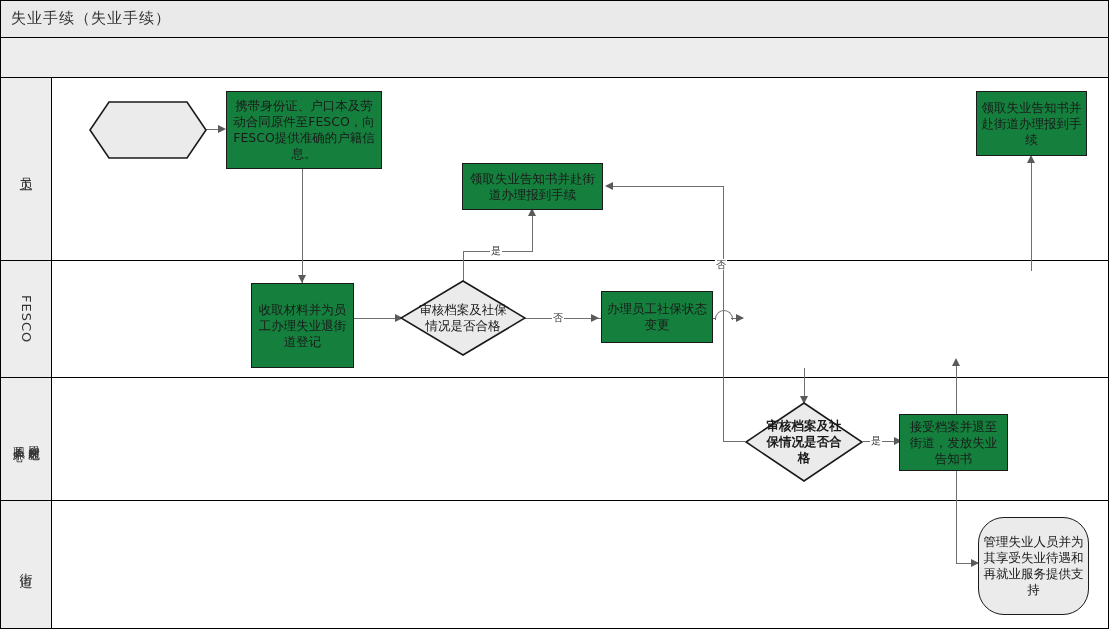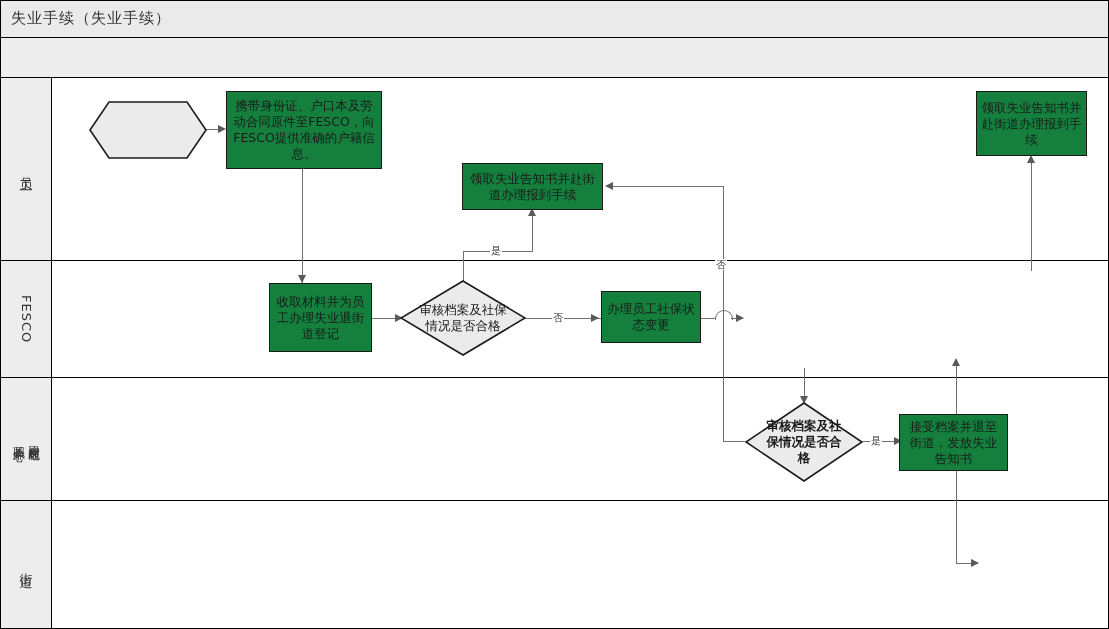--- a/index.html
+++ b/index.html
@@ -138,42 +138,45 @@
   </div>
 
   <div class="shape box" style="left:461px;top:162px;width:141px;height:47px;">
     <div class="txt">领取失业告知书并赴街道办理报到手续</div>
   </div>
 
   <div class="shape box" style="left:975px;top:90px;width:111px;height:65px;">
     <div class="txt">领取失业告知书并赴街道办理报到手续</div>
   </div>
 
-  <div class="shape box" style="left:268px;top:282px;width:103px;height:69px;">
+  <div class="shape box" style="left:250px;top:282px;width:103px;height:85px;">
     <div class="txt">收取材料并为员工办理失业退街道登记</div>
   </div>
 
   <div class="shape" style="left:399px;top:279px;width:126px;height:76px;">
     <svg class="dia" viewBox="0 0 126 76" preserveAspectRatio="none">
       <polygon points="63,1 125,38 63,75 1,38" fill="#ebebeb" stroke="#1a1a1a" stroke-width="1.6"></polygon>
     </svg>
     <div class="txt" style="width:96px;">审核档案及社保情况是否合格</div>
   </div>
 
-  <div class="shape box" style="left:600px;top:290px;width:100px;height:52px;">
+  <div class="shape box" style="left:600px;top:290px;width:112px;height:52px;">
     <div class="txt">办理员工社保状态变更</div>
   </div>
 
 
 
   <div class="shape" style="left:744px;top:401px;width:118px;height:80px;">
     <svg class="dia" viewBox="0 0 118 80" preserveAspectRatio="none">
       <polygon points="59,1 117,40 59,79 1,40" fill="#ebebeb" stroke="#1a1a1a" stroke-width="1.6"></polygon>
     </svg>
     <div class="txt" style="width:86px;font-weight:bold;">审核档案及社保情况是否合格</div>
   </div>
 
   <div class="shape box" style="left:898px;top:413px;width:109px;height:57px;justify-content:flex-end;">
     <div class="txt">接受档案并退至街道，发放失业告知书</div>
   </div>
 
+  <div class="shape rounded" style="left:977px;top:516px;width:111px;height:98px;">
+    <div class="txt">管理失业人员并为其享受失业待遇和再就业服务提供支持</div>
+  </div>
 
 </div>
 
 </body></html>

